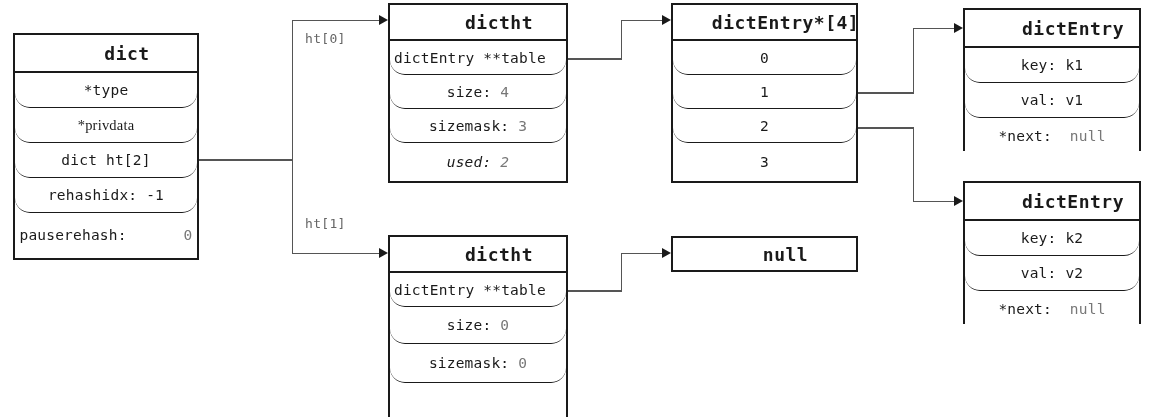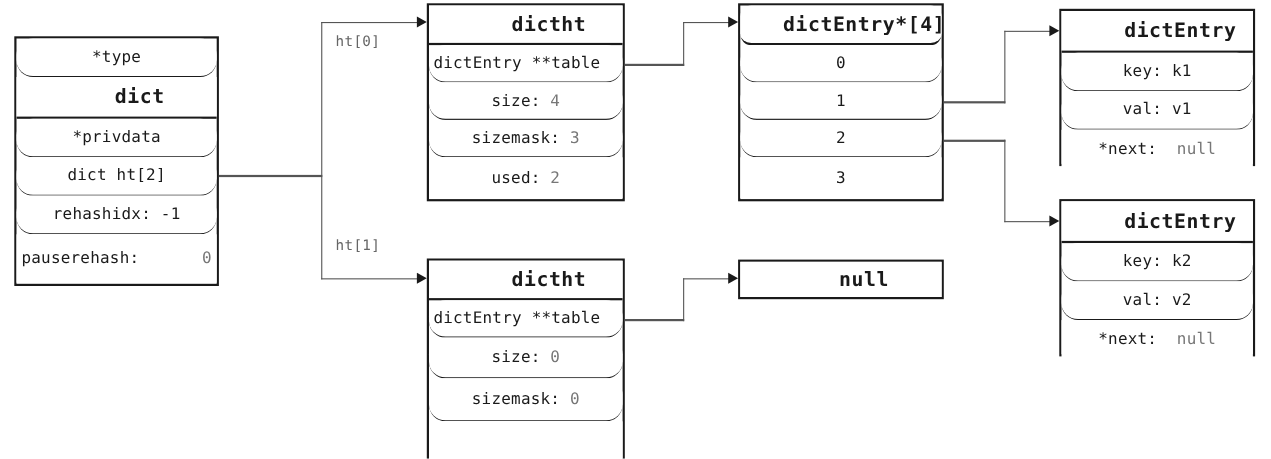--- a/index.html
+++ b/index.html
@@ -113,25 +113,25 @@
   <div class="conn v" style="left:912.5px; top:27.5px; height:66px;"></div>
   <div class="conn h" style="left:912.5px; top:27.5px; width:45px;"></div>
   <div class="arrow" style="left:954px; top:23px;"></div>
 
   <div class="conn h" style="left:858px; top:127px; width:56px;"></div>
   <div class="conn v" style="left:912.5px; top:126.5px; height:75px;"></div>
   <div class="conn h" style="left:912.5px; top:200.5px; width:45px;"></div>
   <div class="arrow" style="left:954px; top:196px;"></div>
 
   <div class="box" style="left:13px; top:33px; width:186px; height:227px;">
+    <div class="row hdr" style="height:38px;">dict</div>
     <div class="row sep" style="height:35px;">
       <span>*type</span>
     </div>
-    <div class="row hdr" style="height:38px;">dict</div>
-    <div class="row sep" style="height:35px;">
+    <div class="row sep" style="height:35px;font-family:Liberation Serif, serif;">
       <span>*privdata</span>
     </div>
     <div class="row sep" style="height:35px;">
       <span>dict ht[2]</span>
     </div>
     <div class="row sep" style="height:35px;">
       <span>rehashidx:</span>
       <span>&nbsp;</span>
       <span>-1</span>
     </div>
@@ -150,21 +150,21 @@
     <div class="row sep" style="height:34px;">
       <span>size:</span>
       <span>&nbsp;</span>
       <span class="val">4</span>
     </div>
     <div class="row sep" style="height:34px;">
       <span>sizemask:</span>
       <span>&nbsp;</span>
       <span class="val">3</span>
     </div>
-    <div class="row nosep" style="height:37px;">
+    <div class="row nosep" style="height:37px;font-style:italic;">
       <span>used:</span>
       <span>&nbsp;</span>
       <span class="val">2</span>
     </div>
   </div>
 
   <div class="box" style="left:388px; top:235px; width:180px; height:186px;">
     <div class="row hdr" style="height:36px;">dictht</div>
     <div class="row sep flush" style="height:34px;">
       <span>dictEntry **table</span>
@@ -176,21 +176,21 @@
     </div>
     <div class="row sep" style="height:39px;">
       <span>sizemask:</span>
       <span>&nbsp;</span>
       <span class="val">0</span>
     </div>
     <div class="row nosep" style="height:36px;"></div>
   </div>
 
   <div class="box" style="left:671px; top:3px; width:187px; height:180px;">
-    <div class="row hdr" style="height:36px;border-radius:10px;">dictEntry*[4]</div>
+    <div class="row hdr" style="height:36px;">dictEntry*[4]</div>
     <div class="row sep" style="height:34px;">
       <span>0</span>
     </div>
     <div class="row sep" style="height:34px;">
       <span>1</span>
     </div>
     <div class="row sep" style="height:34px;">
       <span>2</span>
     </div>
     <div class="row nosep" style="height:37px;">

